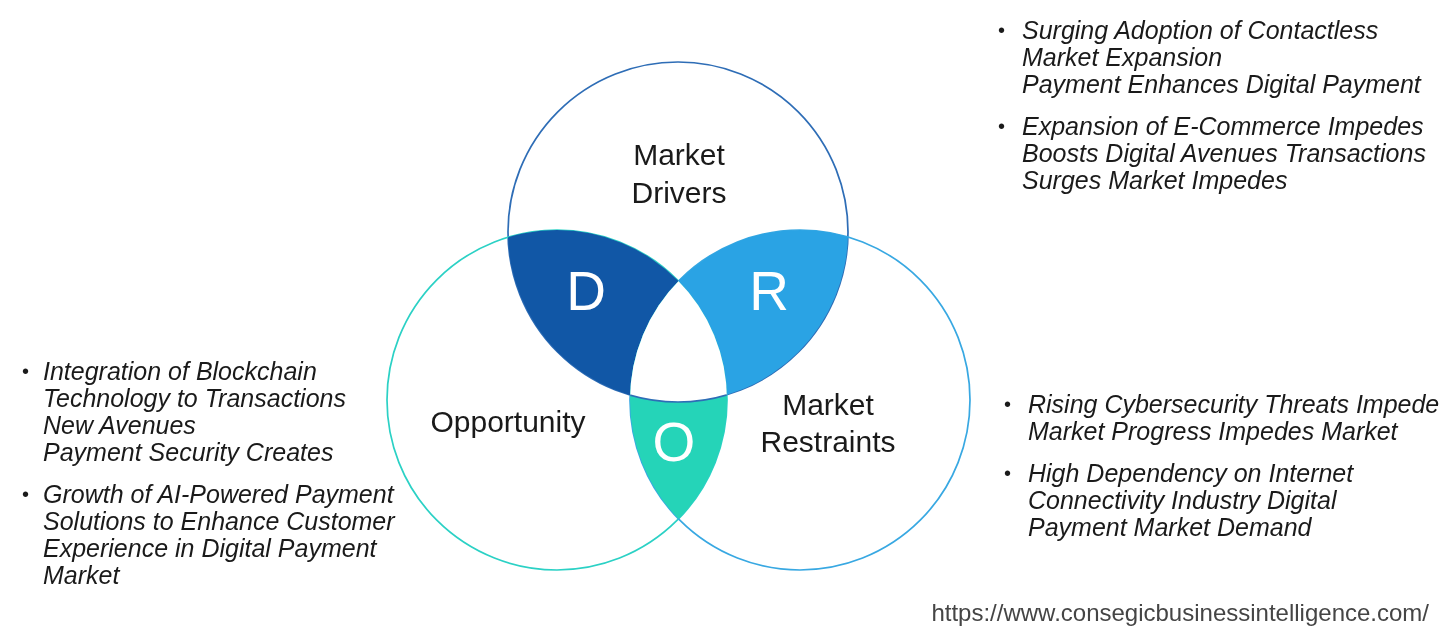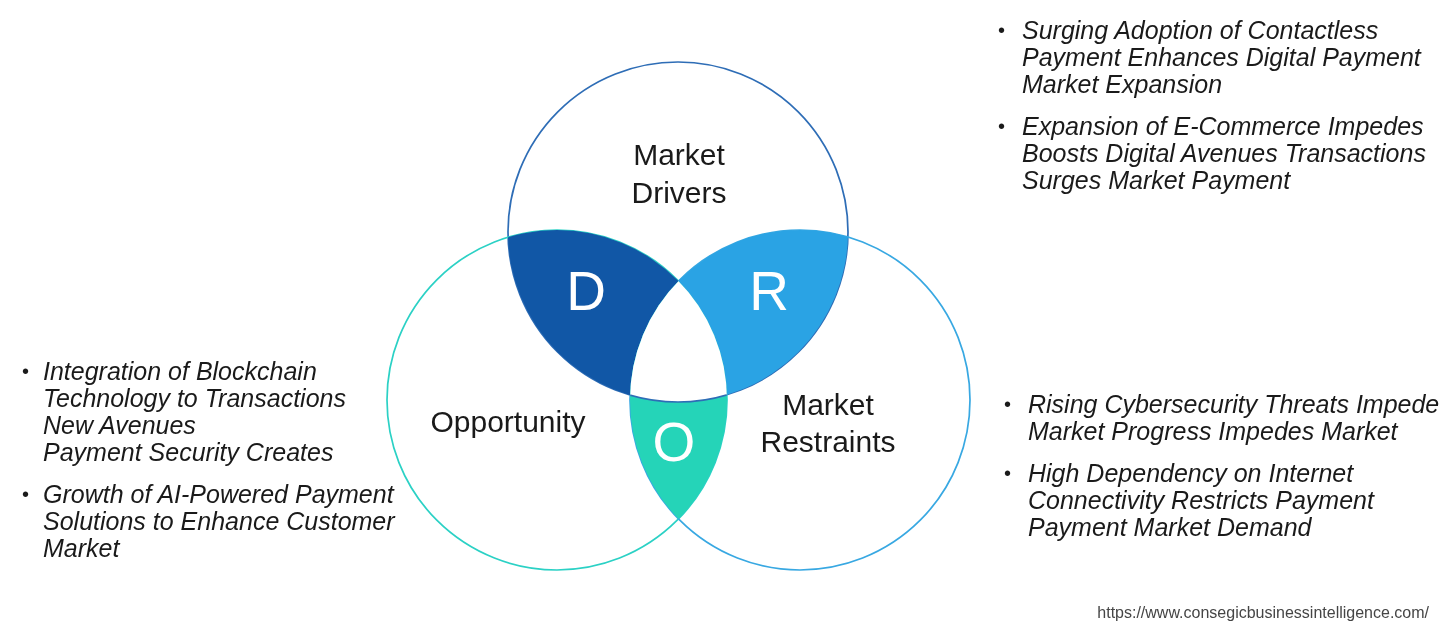--- a/index.html
+++ b/index.html
@@ -55,21 +55,21 @@
     white-space: nowrap;
     font-style: italic;
   }
   .panel-left { left: 22px;   top: 358px; }
   .panel-rt   { left: 998px;  top: 17px;  }
   .panel-rb   { left: 1004px; top: 391px; }
   .source-url {
     position: absolute;
     right: 24px;
     top: 600px;
-    font-size: 16px;
+    font-size: 24px;
     line-height: 26px;
     color: #454545;
     white-space: nowrap;
   }
 </style>
 </head>
 <body>
 
 <div class="canvas">
 
@@ -133,57 +133,58 @@
         <div>Technology to Transactions</div>
         <div>New Avenues</div>
         <div>Payment Security Creates</div>
       </div>
     </div>
     <div class="bullet-item">
       <span class="bullet-dot">•</span>
       <div class="bullet-lines">
         <div>Growth of AI-Powered Payment</div>
         <div>Solutions to Enhance Customer</div>
+        <div>Experience in Digital Payment</div>
         <div>Market</div>
       </div>
     </div>
   </div>
 
   <div class="notes-panel panel-rt">
     <div class="bullet-item">
       <span class="bullet-dot">•</span>
       <div class="bullet-lines">
         <div>Surging Adoption of Contactless</div>
+        <div>Market Expansion</div>
         <div>Payment Enhances Digital Payment</div>
-        <div>Market Expansion</div>
       </div>
     </div>
     <div class="bullet-item">
       <span class="bullet-dot">•</span>
       <div class="bullet-lines">
         <div>Expansion of E-Commerce Impedes</div>
         <div>Boosts Digital Avenues Transactions</div>
-        <div>Surges Market Payment</div>
+        <div>Surges Market Impedes</div>
       </div>
     </div>
   </div>
 
   <div class="notes-panel panel-rb">
     <div class="bullet-item">
       <span class="bullet-dot">•</span>
       <div class="bullet-lines">
         <div>Rising Cybersecurity Threats Impede</div>
         <div>Market Progress Impedes Market</div>
       </div>
     </div>
     <div class="bullet-item">
       <span class="bullet-dot">•</span>
       <div class="bullet-lines">
         <div>High Dependency on Internet</div>
-        <div>Connectivity Restricts Payment</div>
+        <div>Connectivity Industry Digital</div>
         <div>Payment Market Demand</div>
       </div>
     </div>
   </div>
 
   <div class="source-url">https://www.consegicbusinessintelligence.com/</div>
 
 </div>
 
 </body></html>

